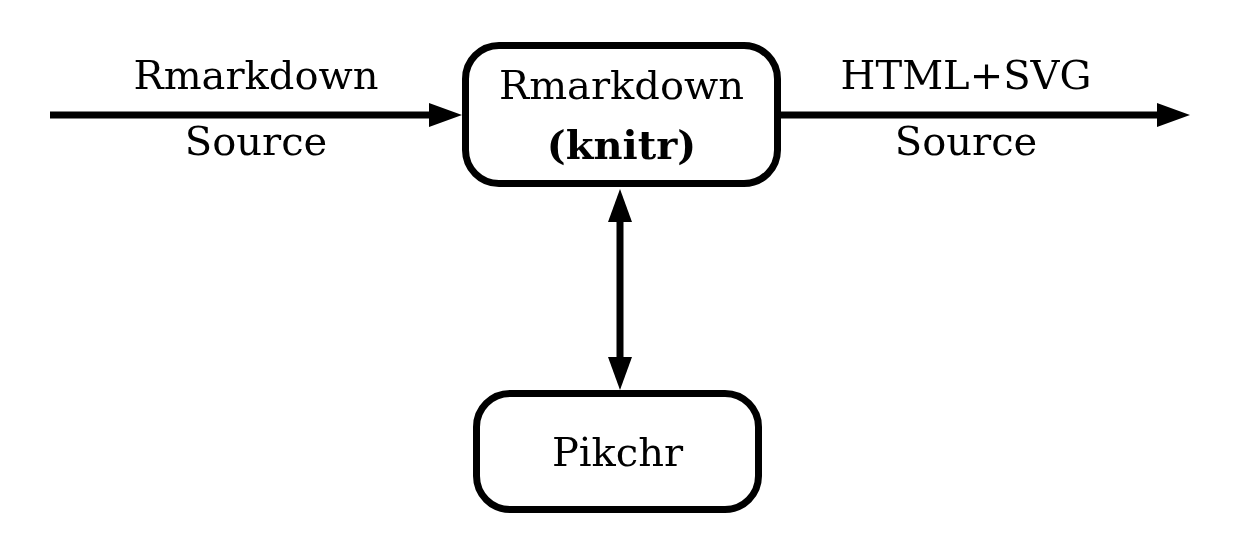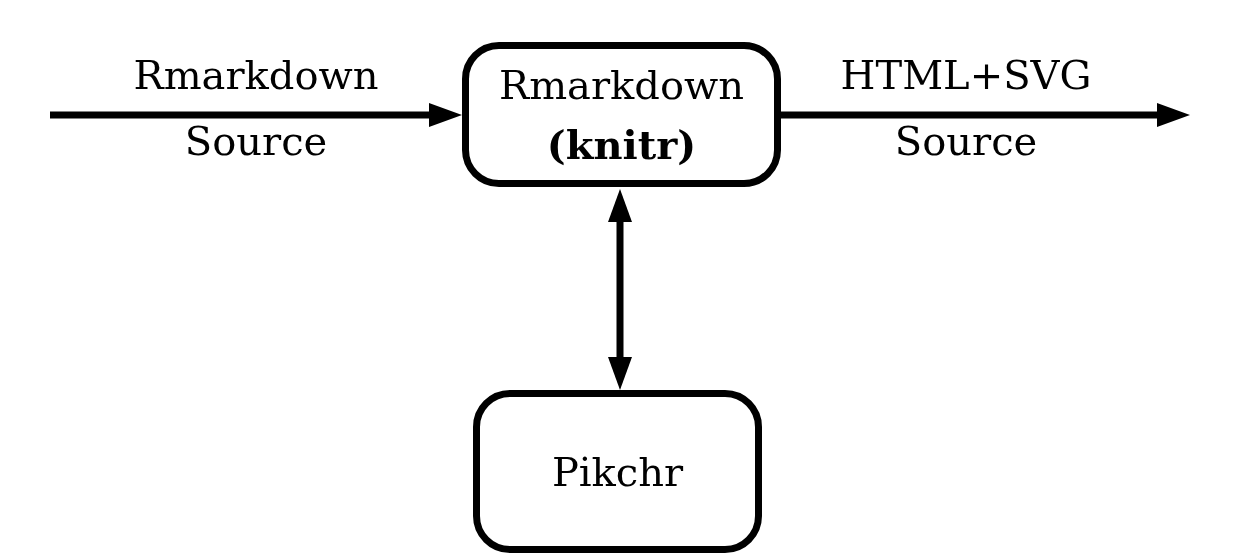--- a/index.html
+++ b/index.html
@@ -46,21 +46,21 @@
   .node-knitr {
     left: 462px;
     top: 42px;
     width: 319px;
     height: 145px;
   }
   .node-pikchr {
     left: 473px;
     top: 390px;
     width: 289px;
-    height: 163px;
+    height: 123px;
   }
   .node .line {
     font-size: 40px;
     line-height: 60px;
     white-space: nowrap;
   }
   .node .subtitle {
     font-weight: bold;
   }
   .edge-label {

